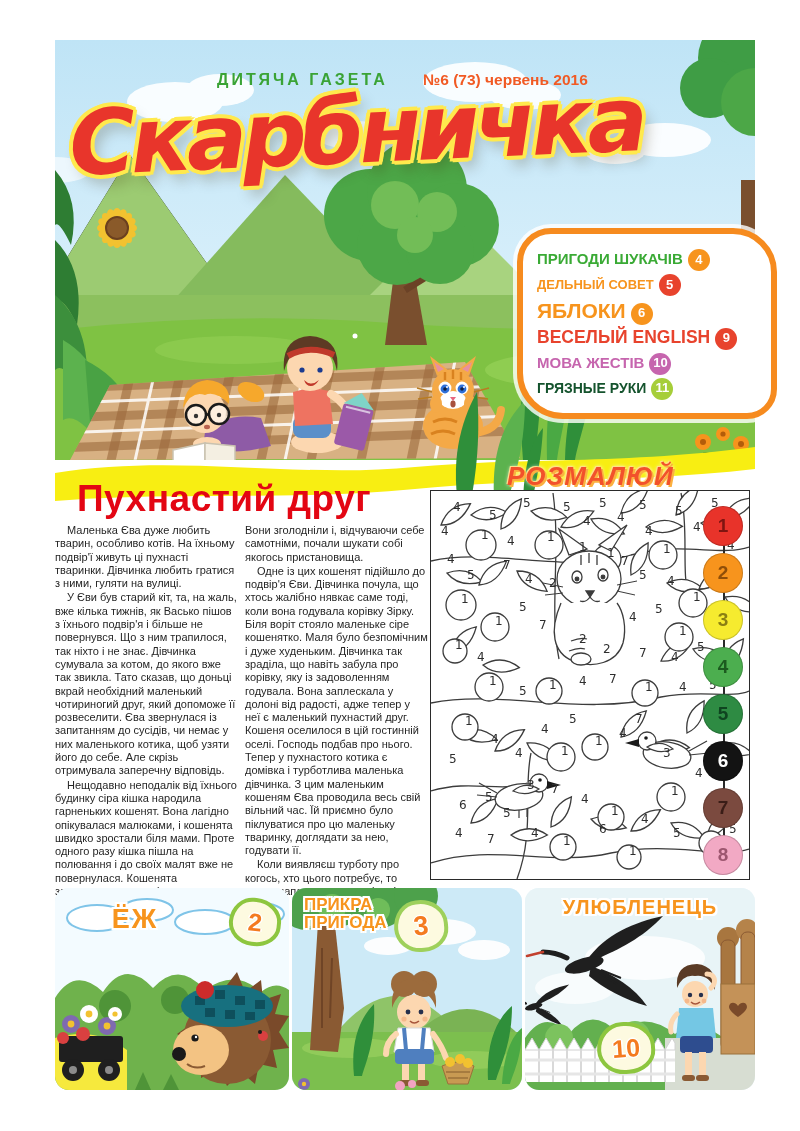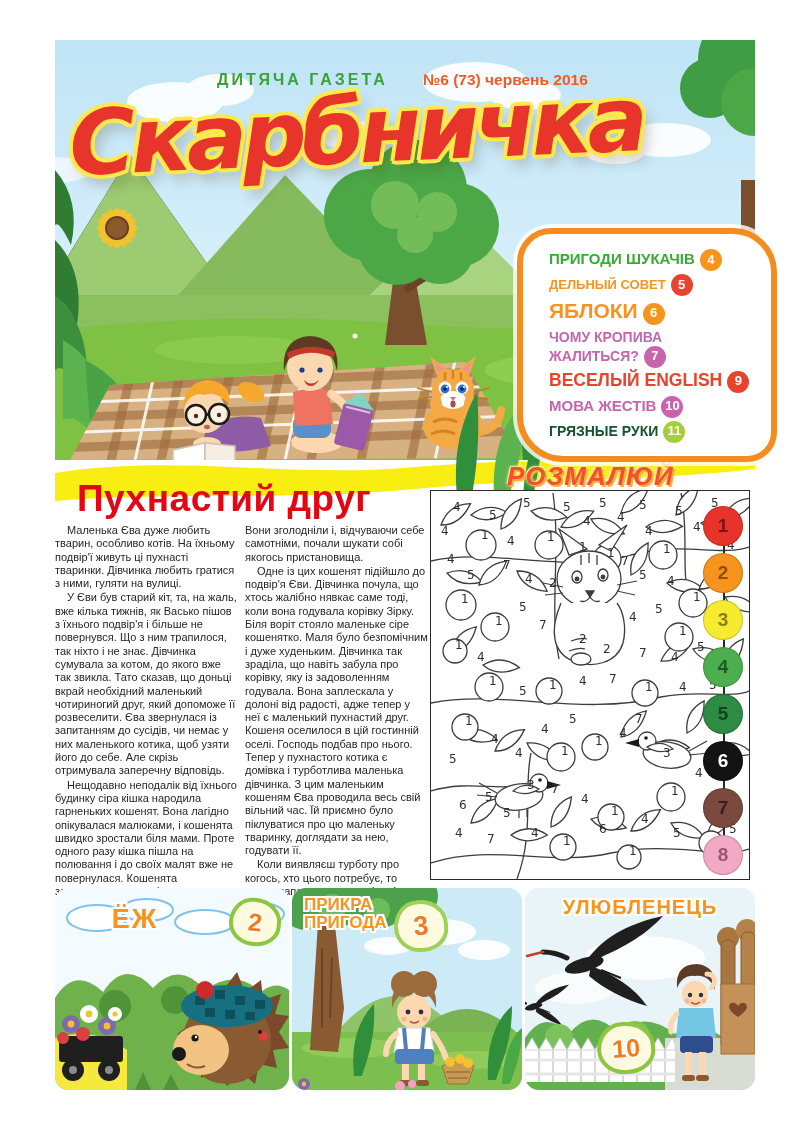--- a/index.html
+++ b/index.html
@@ -16,21 +16,21 @@
       font-family:"DejaVu Sans",sans-serif;font-weight:bold;font-style:italic;
       font-size:90px;line-height:1;color:#e8352b;letter-spacing:-5px;transform:rotate(-2.5deg);
       text-shadow:3px 3px 0 #ffe94d,-3px -3px 0 #ffe94d,3px -3px 0 #ffe94d,-3px 3px 0 #ffe94d,
                   0 4px 0 #ffe94d,4px 0 0 #ffe94d,0 -4px 0 #ffe94d,-4px 0 0 #ffe94d,
                   6px 10px 14px rgba(60,40,0,.25);}
 
   
   .toc{position:absolute;top:188px;left:462px;width:226px;z-index:7;background:#fff;
        border:6px solid #f68b1f;border-radius:34px 44px 30px 46px;padding:12px 8px 10px 14px;
        box-shadow:0 0 0 4px rgba(255,255,255,.8);}
-  .toc-item{margin:3px 12px;font-weight:bold;line-height:1.12;}
+  .toc-item{margin:3px 0;font-weight:bold;line-height:1.12;}
   .toc-num{display:inline-flex;align-items:center;justify-content:center;width:22px;height:22px;
        border-radius:50%;color:#fff;font-size:13px;font-weight:bold;margin-left:5px;vertical-align:middle;}
 
   
   .band{position:absolute;top:403px;left:0;width:700px;height:62px;z-index:2;}
   .band-plants{position:absolute;z-index:3;}
   .rozmalyuy{position:absolute;top:421px;left:452px;z-index:4;font-weight:900;font-style:italic;
       font-size:26px;letter-spacing:1px;color:#f2512b;
       text-shadow:2px 2px 0 #fbb040,-1px -1px 0 #ffe08a,0 0 4px #fff;}
 
@@ -246,21 +246,20 @@
 
   <div class="tagline">ДИТЯЧА ГАЗЕТА</div>
   <div class="issue">№6 (73) червень 2016</div>
   <div class="main-title">Скарбничка</div>
 
   <div class="toc">
     <div id="toc-list">
           <div class="toc-item"><span style="color: rgb(58, 170, 53); font-size: 15px;">ПРИГОДИ ШУКАЧІВ</span><span class="toc-num" style="background: rgb(247, 148, 29);">4</span></div>
           <div class="toc-item"><span style="color: rgb(247, 148, 29); font-size: 13px;">ДЕЛЬНЫЙ СОВЕТ</span><span class="toc-num" style="background: rgb(232, 67, 45);">5</span></div>
           <div class="toc-item"><span style="color: rgb(247, 148, 29); font-size: 21px;">ЯБЛОКИ</span><span class="toc-num" style="background: rgb(247, 148, 29);">6</span></div>
-          <div class="toc-item"><span style="color: rgb(198, 101, 174); font-size: 14px;">ЧОМУ КРОПИВА ЖАЛИТЬСЯ?</span><span class="toc-num" style="background: rgb(198, 101, 174);">7</span></div>
           <div class="toc-item"><span style="color: rgb(232, 67, 45); font-size: 17.5px;">ВЕСЕЛЫЙ ENGLISH</span><span class="toc-num" style="background: rgb(232, 67, 45);">9</span></div>
           <div class="toc-item"><span style="color: rgb(198, 101, 174); font-size: 15px;">МОВА ЖЕСТІВ</span><span class="toc-num" style="background: rgb(198, 101, 174);">10</span></div>
           <div class="toc-item"><span style="color: #14532d; font-size: 14px;">ГРЯЗНЫЕ РУКИ</span><span class="toc-num" style="background: rgb(166, 206, 57);">11</span></div>
         </div>
   </div>
 
   <svg class="band" viewBox="0 0 700 62">
     <path d="M0,30 C120,10 240,36 360,24 C470,14 560,22 700,4 L700,26 C580,40 480,34 360,46 C240,58 120,48 0,58 Z" fill="#f8ee12"></path>
   </svg>
   <svg class="band-plants" style="top:352px;left:392px" width="96" height="118" viewBox="0 0 96 118">

